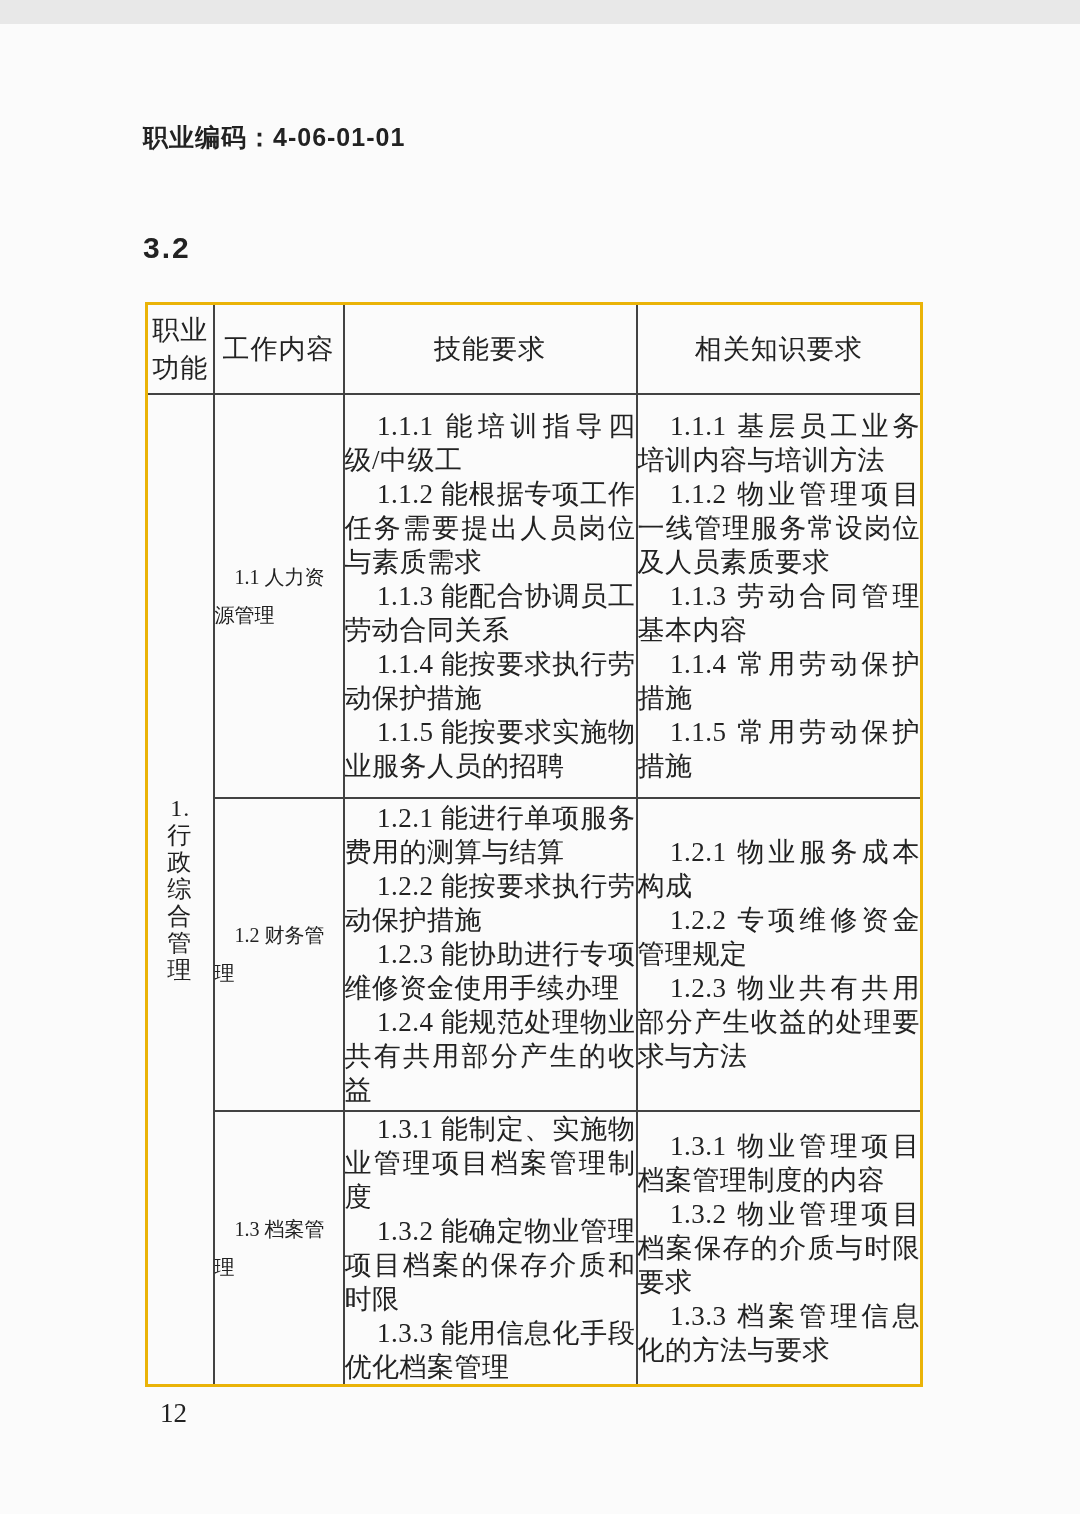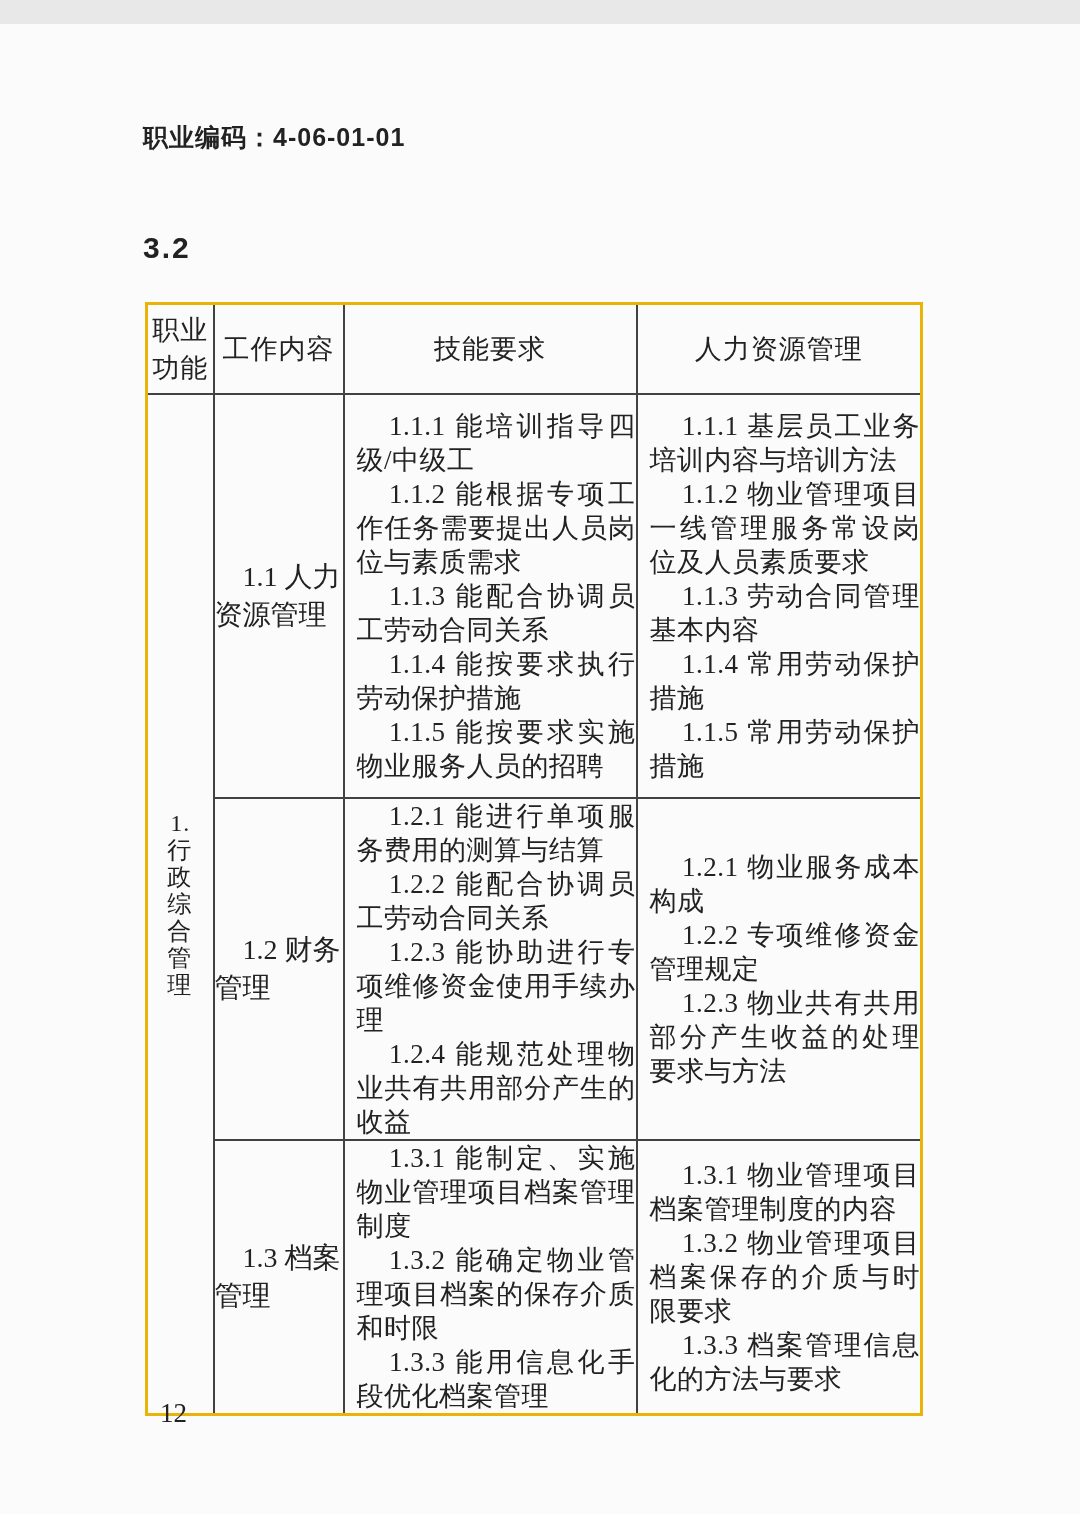--- a/index.html
+++ b/index.html
@@ -84,21 +84,21 @@
   }
   .function-name {
     width: 26px;
     font-size: 24px;
     line-height: 27px;
     word-break: break-all;
     text-align: left;
   }
 
   td.cell-work {
-    font-size: 28px;
+    font-size: 20px;
     line-height: 38px;
     padding: 0 8px;
     color: #222;
   }
   td.cell-work p {
     margin: 0;
     text-indent: 1em;
     text-align: left;
   }
 
@@ -106,21 +106,20 @@
     font-size: 27px;
     line-height: 34px;
     color: #222;
     padding: 10px 10px;
   }
   td.cell-items p {
     margin: 0;
     text-indent: 1.2em;
     text-align: justify;
     letter-spacing: 0.5px;
-    padding-left: 12px;
   }
 
   
   .page-number {
     position: absolute;
     left: 160px;
     top: 1374px;
     font-size: 27px;
     color: #222;
   }
@@ -142,21 +141,21 @@
       <col style="width:130px">
       <col style="width:293px">
       <col style="width:285px">
     </colgroup>
 
     <tbody>
         <tr style="height:90px">
       <th class="hdr hdr-function">职业功能</th>
       <th class="hdr">工作内容</th>
       <th class="hdr">技能要求</th>
-      <th class="hdr">人力资源管理</th>
+      <th class="hdr">相关知识要求</th>
     </tr>
 
     <tr style="height:404px">
       <td class="cell-function" rowspan="3">
         <div class="function-wrap">
           <span class="function-number">1.</span>
           <span class="function-name">行政综合管理</span>
         </div>
       </td>
       <td class="cell-work">
@@ -177,21 +176,21 @@
         <p>1.1.5 常用劳动保护措施</p>
       </td>
     </tr>
 
     <tr style="height:313px">
       <td class="cell-work">
         <p>1.2 财务管理</p>
       </td>
       <td class="cell-items">
         <p>1.2.1 能进行单项服务费用的测算与结算</p>
-        <p>1.2.2 能配合协调员工劳动合同关系</p>
+        <p>1.2.2 能按要求执行劳动保护措施</p>
         <p>1.2.3 能协助进行专项维修资金使用手续办理</p>
         <p>1.2.4 能规范处理物业共有共用部分产生的收益</p>
       </td>
       <td class="cell-items">
         <p>1.2.1 物业服务成本构成</p>
         <p>1.2.2 专项维修资金管理规定</p>
         <p>1.2.3 物业共有共用部分产生收益的处理要求与方法</p>
       </td>
     </tr>
 

